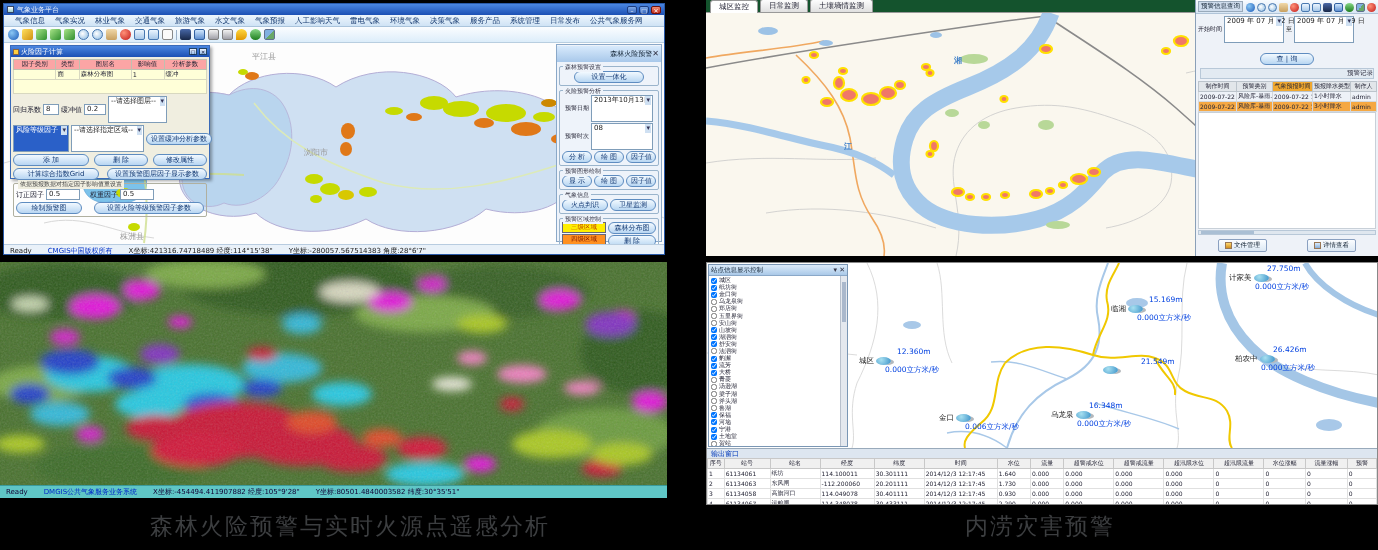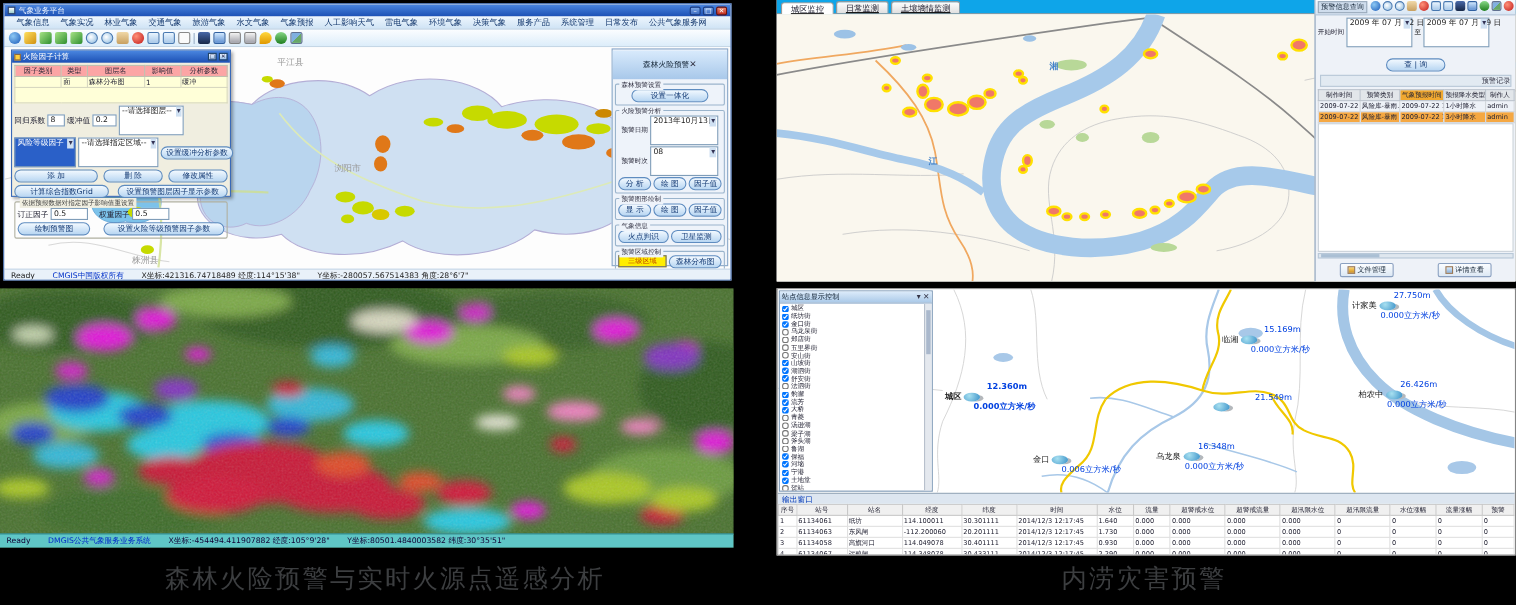--- a/index.html
+++ b/index.html
@@ -81,50 +81,50 @@
   .dtable td { border:1px solid #d8d8c0; font-size:6.5px; color:#223; padding:0 1px; height:8px; }
   .dtable .filler td { height:14px; }
   .drow { display:flex; align-items:center; gap:2px; margin-top:2px; }
   .dgroup { border:1px solid #b0b0a0; border-radius:2px; margin-top:3px; padding:2px; position:relative; }
   .dgroup .glabel { position:absolute; top:-4px; left:4px; background:#f0eee0; font-size:6px; color:#444; padding:0 2px; }
   .combo.hl { background:#2a60c8; color:#fff; }
 
   
   .tl-panel { position:absolute; right:2px; top:1px; width:106px; height:198px; background:#eef3fa; border:1px solid #8aa8c8; z-index:2;
               padding:1px 2px; }
-  .tlp-head { height:26px; background:linear-gradient(#d8eafc,#a8c8ea); display:flex; align-items:center; justify-content:center; padding:0 2px; margin:0 -2px; }
+  .tlp-head { height:16px; background:linear-gradient(#d8eafc,#a8c8ea); display:flex; align-items:center; justify-content:flex-end; padding:0 2px; margin:0 -2px; }
   .tlp-head span:first-child { font-size:7px; color:#123; }
   .tlp-x { font-size:8px; color:#334; line-height:8px; }
   .grp { border:1px solid #9ab4cc; border-radius:2px; margin-top:4px; padding:3px 2px 2px; position:relative; }
   .grp .grp-label { position:absolute; top:-4px; left:3px; background:#eef3fa; font-size:6px; color:#334; padding:0 2px; white-space:nowrap; }
   .grp .row { display:flex; gap:2px; justify-content:center; align-items:center; margin-top:1px; }
   .grp .row .lbl7 { font-size:6px; }
   .levels { display:flex; gap:2px; }
   .lv-col { flex:0 0 44px; display:flex; flex-direction:column; gap:1px; }
   .lv { font-size:6.5px; text-align:center; border:1px solid #667; line-height:9px; }
   .lv.lv3 { background:#ffee00; color:#c04000; }
   .lv.lv4 { background:#ff9020; color:#801800; }
   .lv.lv5 { background:#ff2818; color:#ffe0a0; }
   .lv-btns { flex:1; display:flex; flex-direction:column; gap:1px; }
   .sel-list { margin-top:4px; background:#fff; border:1px solid #9ab4cc; height:34px; }
   .sel-list .hdr { display:flex; }
   .sel-list .hdr span { flex:1; font-size:6px; color:#334; background:#e4ecf4; border-right:1px solid #c8d4e0; border-bottom:1px solid #c8d4e0; padding:0 2px; }
   .hscroll { height:5px; background:#dfe7ef; border:1px solid #b8c8d8; margin-top:1px; position:relative; }
   .hscroll::after { content:""; position:absolute; left:2px; top:0; width:30%; height:100%; background:#aabfd4; }
 
   
-  .tr-tabs { height:13px; background:#0ea5e9; border-bottom:1px solid #999; display:flex; padding:1px 4px 0; gap:2px;text-decoration:underline; }
+  .tr-tabs { height:13px; background:#14532d; border-bottom:1px solid #999; display:flex; align-items:flex-end; padding:1px 4px 0; gap:2px; }
   .tr-tab { font-size:7.5px; color:#223; background:linear-gradient(#fdfdfd,#e0e0e0); border:1px solid #999; border-bottom:0;
             border-radius:3px 3px 0 0; padding:1px 8px; }
   .tr-tab.active { background:#fff; position:relative; top:1px; }
   .tr-map { position:absolute; left:0; top:13px; right:0; bottom:0; background:#faf7ee; overflow:hidden; }
 
   .tr-side { position:absolute; right:0; top:0; width:183px; height:100%; background:#eef2f8; border-left:1px solid #8aa0b8; z-index:4;
              display:flex; flex-direction:column; }
-  .trs-head { display:flex; align-items:flex-start; gap:2px; padding:1px 2px; background:linear-gradient(#f8fbff,#d8e6f4); border-bottom:1px solid #b0c4d8; }
+  .trs-head { display:flex; align-items:flex-end; gap:2px; padding:1px 2px; background:linear-gradient(#f8fbff,#d8e6f4); border-bottom:1px solid #b0c4d8; }
   .trs-head .ttl { font-size:6.5px; color:#123; background:#cfdded; border:1px solid #9ab; padding:0 2px; white-space:nowrap; }
   .trs-dates { display:flex; align-items:center; gap:2px; padding:2px 2px 1px; }
   .trs-dates .lbl7, .trs-dates .at { font-size:6px; white-space:nowrap; }
   .trs-query { text-align:center; padding:2px 0; }
   .trs-grp { text-align:right; font-size:6.5px; color:#334; margin:1px 4px; border:1px solid #b8c8d8; background:#e2eaf2; line-height:9px; }
   .trs-table { margin:1px 2px 0; border-collapse:collapse; table-layout:fixed; width:178px; }
   .trs-table th { background:#e2e6ea; border:1px solid #bcc4cc; font-size:6px; font-weight:normal; color:#223; padding:0 1px; white-space:nowrap; overflow:hidden; }
   .trs-table th.hl { background:#f0a830; }
   .trs-table td { border:1px solid #d4d8dc; font-size:6px; color:#223; padding:0 1px; white-space:nowrap; overflow:hidden; height:9px; }
   .trs-table tr.selected td { background:#f5a843; }
@@ -690,21 +690,21 @@
           </g>
         <g stroke="#f0c800" stroke-width="2" fill="none">
           <path d="M298,100 C320,78 356,82 386,92 C410,100 430,88 448,95 C468,102 462,120 478,128 C495,137 510,132 520,148 C528,162 518,175 525,185"></path>
           <path d="M298,100 C284,120 294,145 274,160 C260,172 256,178 258,185"></path>
           <path d="M386,92 C390,70 406,58 400,38 C397,22 408,10 412,0"></path>
           <path d="M448,95 C455,112 470,118 468,132"></path>
         </g>
       </svg>
       <div>
 
-          <div class="station" style="left: 152px; top: 84px; font-weight: bold;">
+          <div class="station" style="left: 152px; top: 84px;">
             <span class="st-level">12.360m</span>
             <span class="st-row">
               <span class="st-name">城区</span>
               <span class="st-marker"></span>
             </span>
             <span class="st-flow">0.000立方米/秒</span>
           </div>
 
           <div class="station" style="left: 396px; top: 94px;">
             <span class="st-level">21.549m</span>

